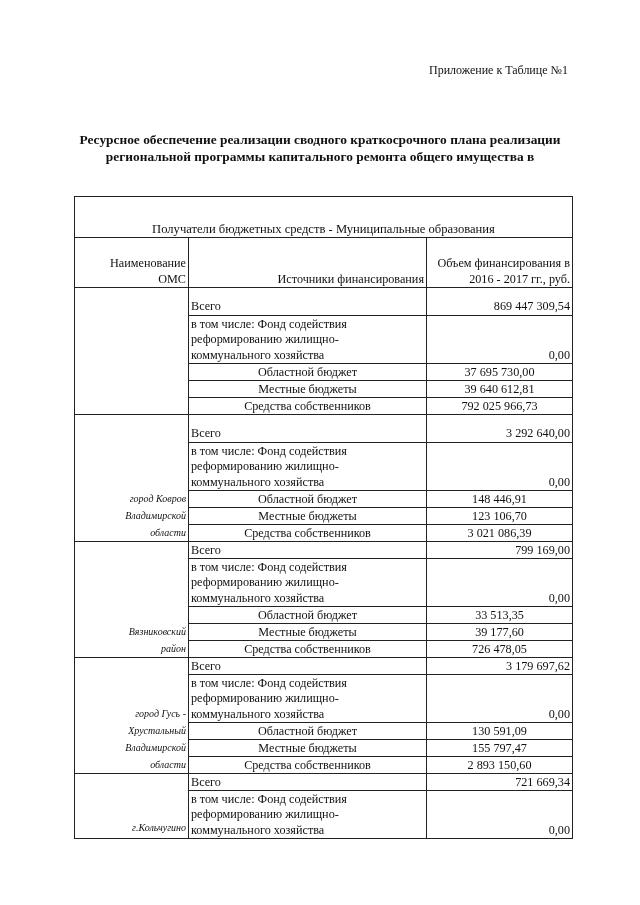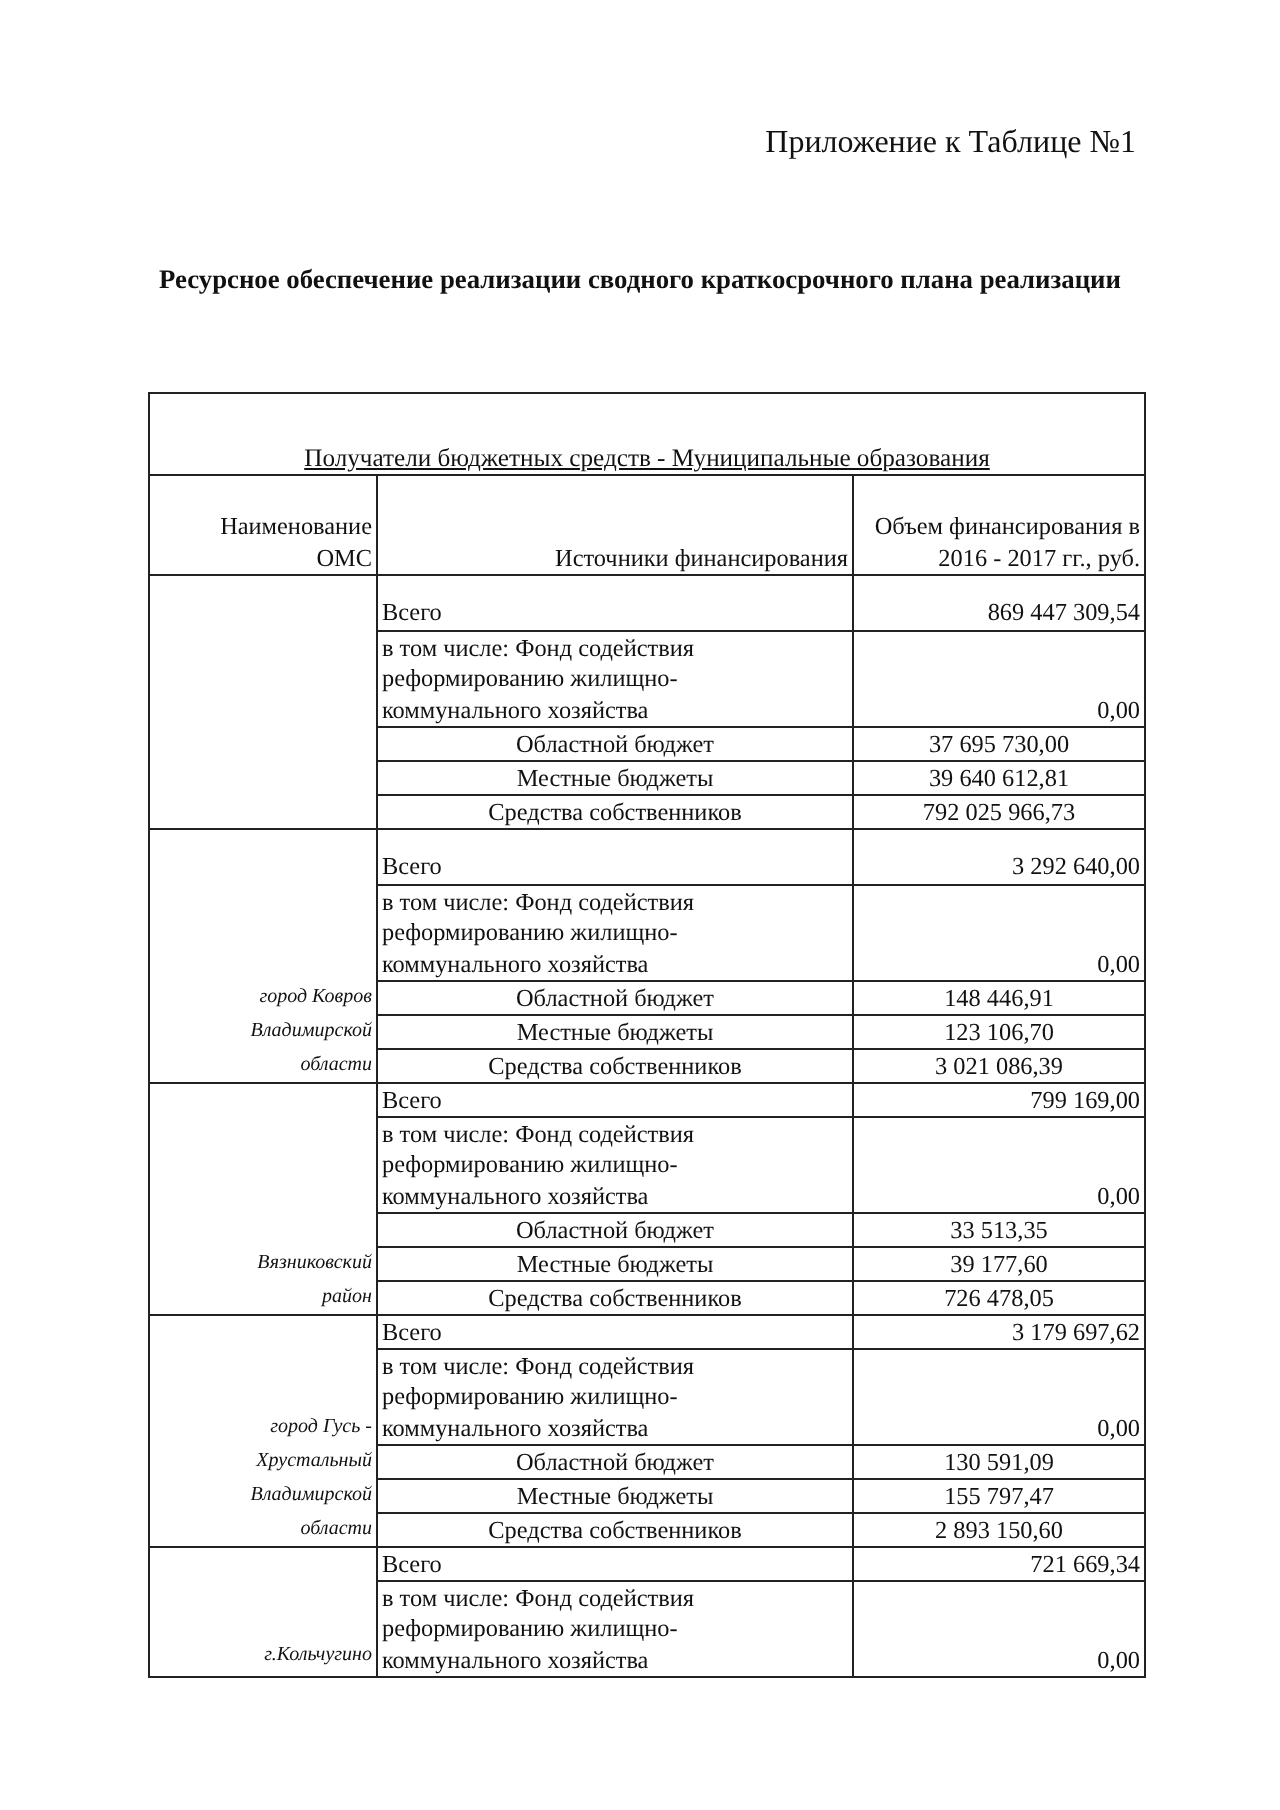--- a/index.html
+++ b/index.html
@@ -3,53 +3,54 @@
 <meta charset="utf-8">
 <style>
   html, body { margin: 0; padding: 0; background: #ffffff; }
   body {
     width: 640px; height: 905px; position: relative; overflow: hidden;
     font-family: "Liberation Serif", "DejaVu Serif", serif;
     color: #111111;
   }
   .appendix {
     position: absolute; top: 63px; right: 72px;
-    font-size: 16px;
+    font-size: 12px;
   }
   .title {
     position: absolute; top: 131px; left: 70px; width: 500px;
     text-align: center; font-weight: bold; font-size: 13.4px; line-height: 17px;
   }
   .title div { white-space: nowrap; }
   table.doc {
     position: absolute; top: 196px; left: 74px; width: 498px;
     border-collapse: collapse; table-layout: fixed;
     font-size: 12.2px;
   }
   table.doc td { border: 1.3px solid #222; padding: 0 2px; vertical-align: bottom; }
   col.c1 { width: 114px; } col.c2 { width: 238px; } col.c3 { width: 146px; }
-  .hdr-top td { height: 40px; text-align: center; vertical-align: middle; font-size: 12.6px; text-decoration: underline; }
+  .hdr-top td { height: 40px; text-align: center; vertical-align: middle; font-size: 12.6px; }
   .hdr td { height: 49px; text-align: right; vertical-align: middle; line-height: 16px; }
   td.oms { text-align: right; vertical-align: middle; line-height: 17px; font-size: 10px; font-style: italic; }
   td.oms.bottom { vertical-align: bottom; padding-bottom: 2px; }
   td.src { text-align: left; line-height: 15.5px; padding-left: 2px; }
   td.val { text-align: right; padding-right: 2px; line-height: 15.5px; }
   tr.r-total td { height: 16px; }
   tr.r-total.first td { height: 26px; }
   tr.r-fund td { height: 47px; }
   tr.r-line td { height: 16px; text-align: center; }
   tr.r-total.first td.src, tr.r-total.first td.val { padding-bottom: 1px; }
 </style>
 </head>
 <body>
 
 <div class="appendix">Приложение к Таблице №1</div>
 
 <div class="title">
   <div>Ресурсное обеспечение реализации сводного краткосрочного плана реализации</div>
+  <div>региональной программы капитального ремонта общего имущества в</div>
 </div>
 
 <table class="doc">
   <colgroup>
       <col class="c1">
       <col class="c2">
       <col class="c3">
     </colgroup>
   <tbody>
       <tr class="hdr-top">

